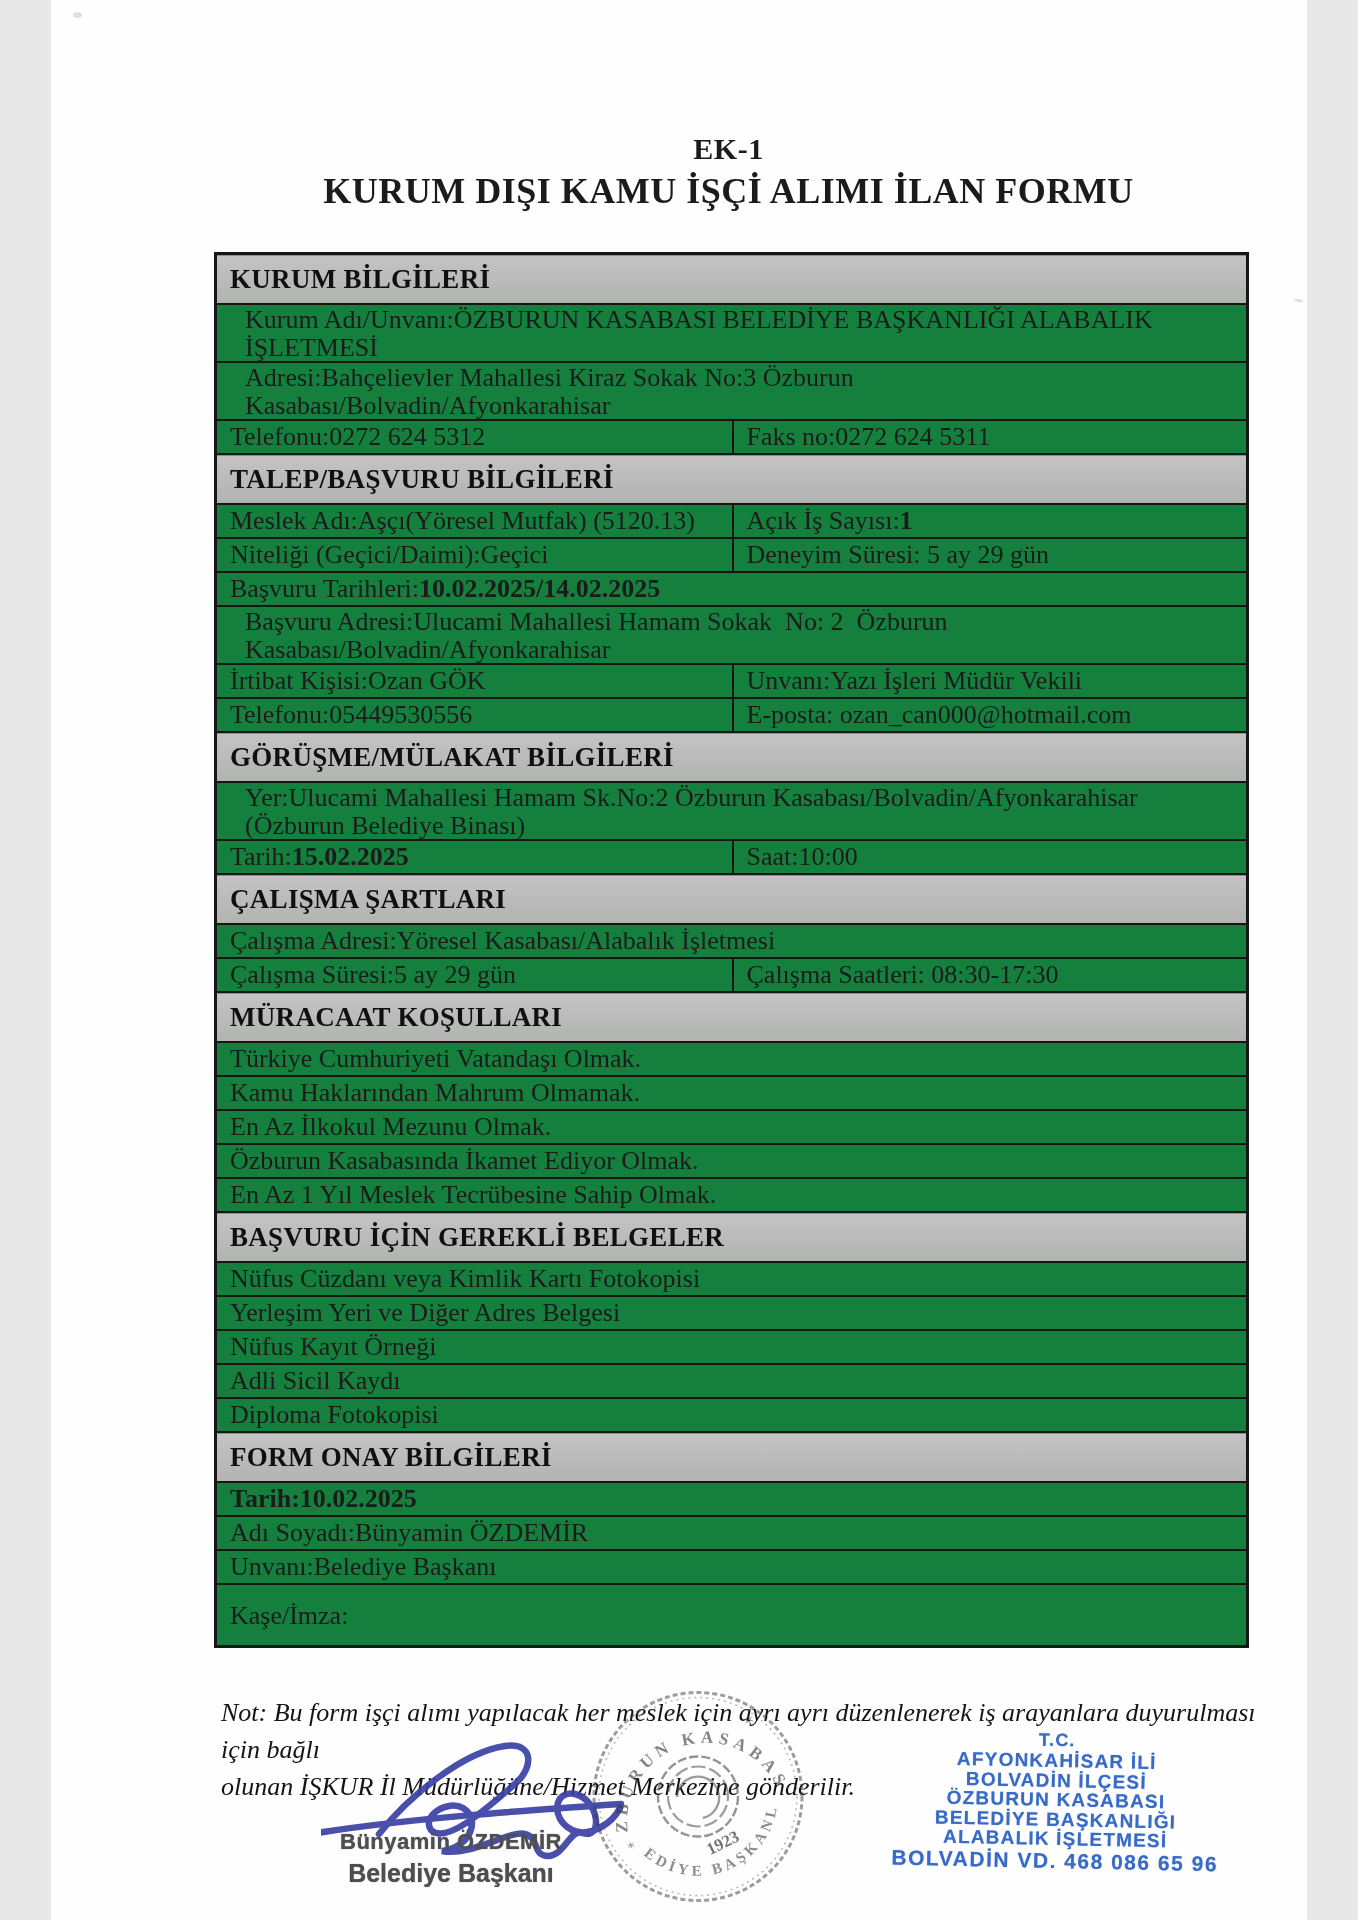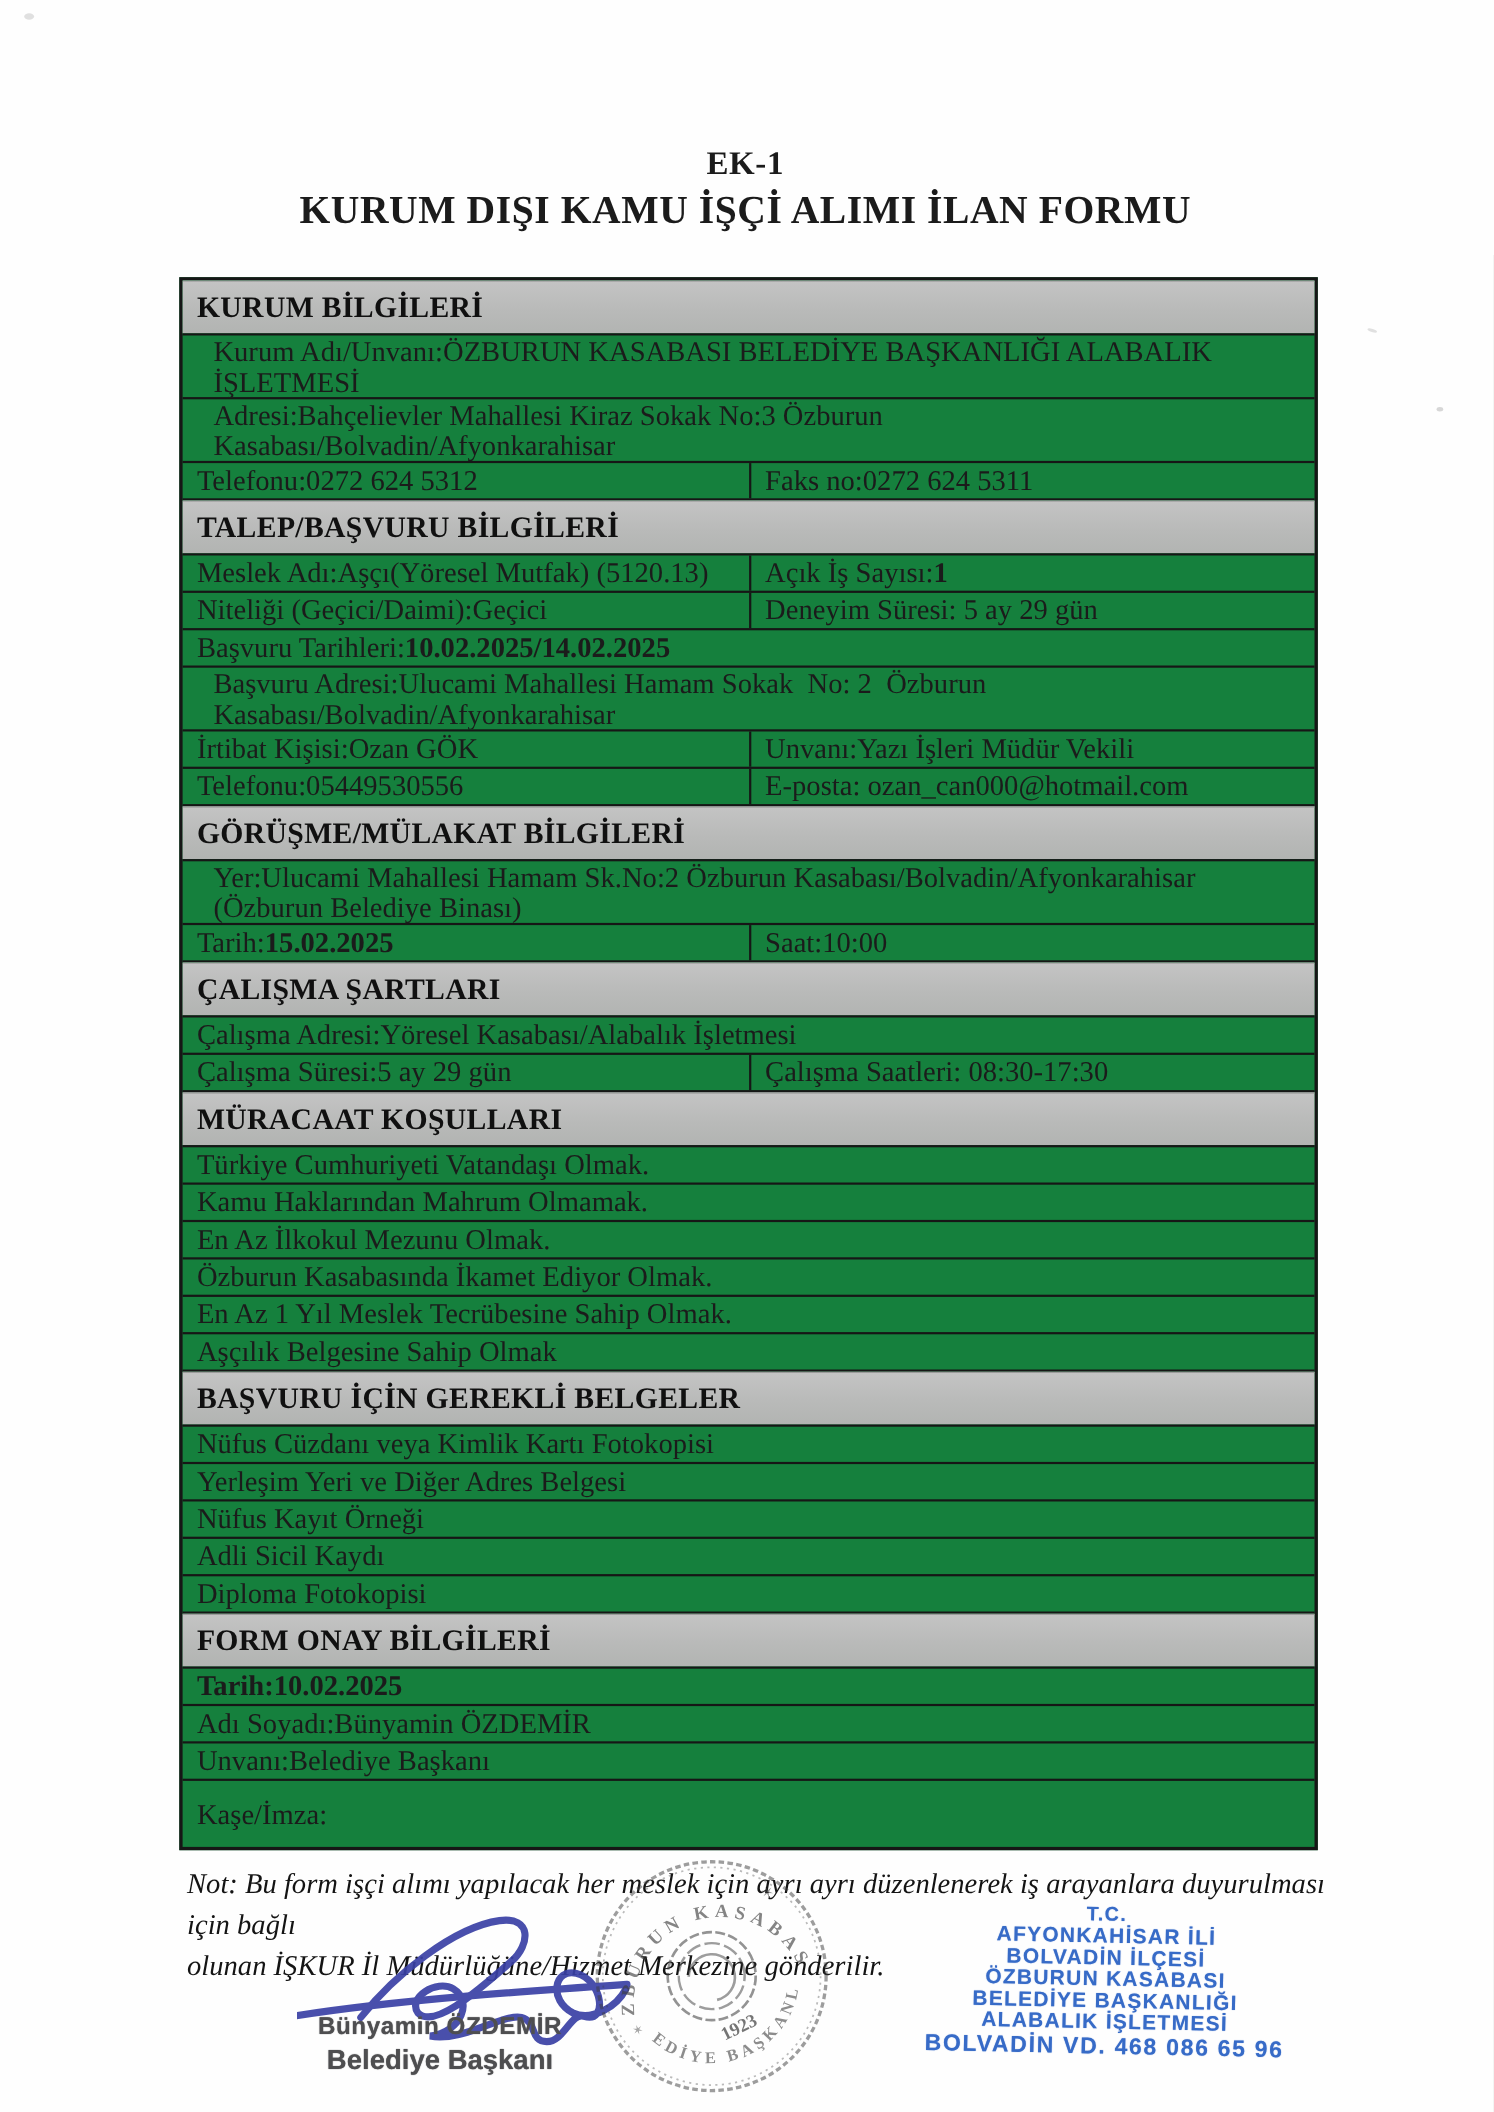--- a/index.html
+++ b/index.html
@@ -1,16 +1,16 @@
 <!DOCTYPE html>
 <html><head>
 <meta charset="utf-8">
 <style>
   html,body{margin:0;padding:0;background:#e8e8e8;}
-  .page{position:relative;width:1358px;height:1920px;margin:0 auto;background:#fefefe;
+  .page{position:relative;width:1256px;height:1920px;margin:0 auto;background:#fefefe;
         overflow:hidden;font-family:"Liberation Serif",serif;color:#1b1b1b;}
   
   .titles{position:absolute;top:132px;left:163px;width:1029px;text-align:center;}
   .t1{font-size:30px;font-weight:bold;letter-spacing:.5px;}
   .t2{font-size:36px;font-weight:bold;margin-top:4px;letter-spacing:.5px;white-space:nowrap;}
   
   .ftable{position:absolute;top:252px;left:163px;width:1029px;border:3px solid #161616;background:#15803d;}
   .tr{display:flex;box-sizing:border-box;border-bottom:2px solid #161616;}
   .tr:last-child{border-bottom:none;}
   .tr.h{height:50px;align-items:center;background:linear-gradient(180deg,#c4c4c4 0%,#b9bab9 55%,#b2b4b2 100%);
@@ -135,23 +135,20 @@
         <div class="td"><span>Kamu Haklarından Mahrum Olmamak.</span></div>
       </div>
     <div class="tr s">
         <div class="td"><span>En Az İlkokul Mezunu Olmak.</span></div>
       </div>
     <div class="tr s">
         <div class="td"><span>Özburun Kasabasında İkamet Ediyor Olmak.</span></div>
       </div>
     <div class="tr s">
         <div class="td"><span>En Az 1 Yıl Meslek Tecrübesine Sahip Olmak.</span></div>
-      </div>
-    <div class="tr s">
-        <div class="td"><span>Aşçılık Belgesine Sahip Olmak</span></div>
       </div>
 
     <div class="tr h">
         <span>BAŞVURU İÇİN GEREKLİ BELGELER</span>
       </div>
     <div class="tr s">
         <div class="td"><span>Nüfus Cüzdanı veya Kimlik Kartı Fotokopisi</span></div>
       </div>
     <div class="tr s">
         <div class="td"><span>Yerleşim Yeri ve Diğer Adres Belgesi</span></div>

